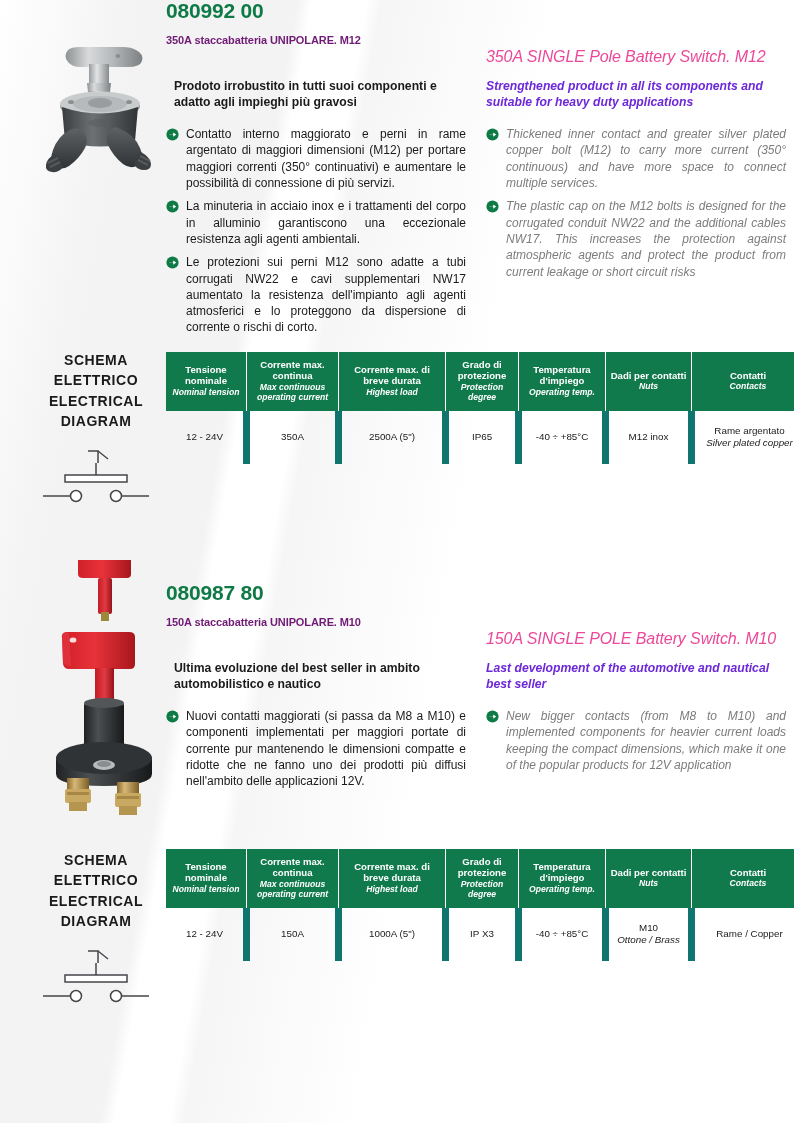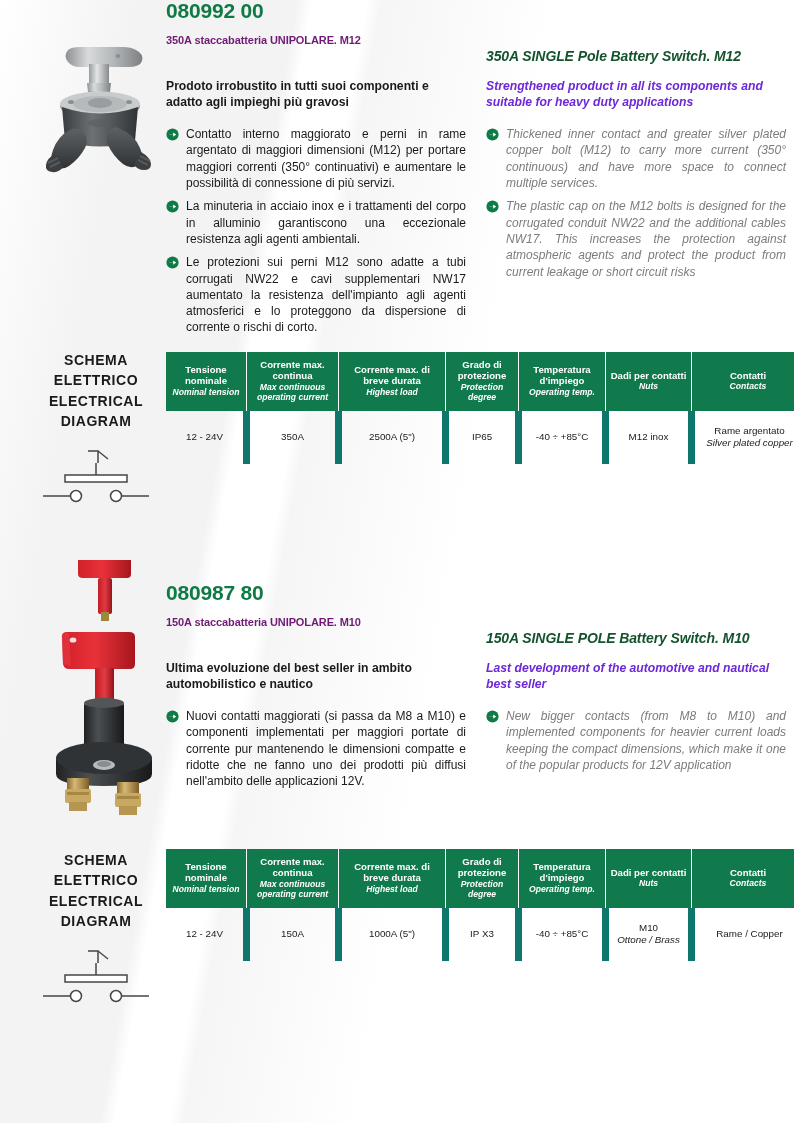--- a/index.html
+++ b/index.html
@@ -39,26 +39,26 @@
     color:#0e7a45;font-size:21px;font-weight:bold;letter-spacing:-0.2px;
     line-height:1;margin:0;
   }
   .row2{position:relative;height:34px;margin-top:13px;}
   .subtitle-it{
     position:absolute;left:0;top:0;
     font-size:11px;font-weight:bold;color:#701a75;letter-spacing:-0.1px;
   }
   .subtitle-en{
     position:absolute;left:320px;top:14px;
-    font-size:14px;font-weight:bold;font-style:italic;color:#14532d;
+    font-size:16px;font-weight:normal;font-style:italic;color:#ec4899;
     letter-spacing:-0.1px;white-space:nowrap;
   }
   .claims{position:relative;margin-top:10px;}
   .claim-it{
-    position:absolute;left:0;top:0;width:290px;
+    position:absolute;left:8px;top:0;width:290px;
     font-size:12.2px;font-weight:bold;color:#1a1a1a;line-height:1.32;
   }
   .claim-en{
     position:absolute;left:320px;top:0;width:295px;
     font-size:12.2px;font-weight:bold;font-style:italic;color:#6d28d9;line-height:1.32;
   }
 
   .bullets{position:relative;}
   .bcol{position:absolute;top:0;}
   .bcol.it{left:0;width:300px;}

